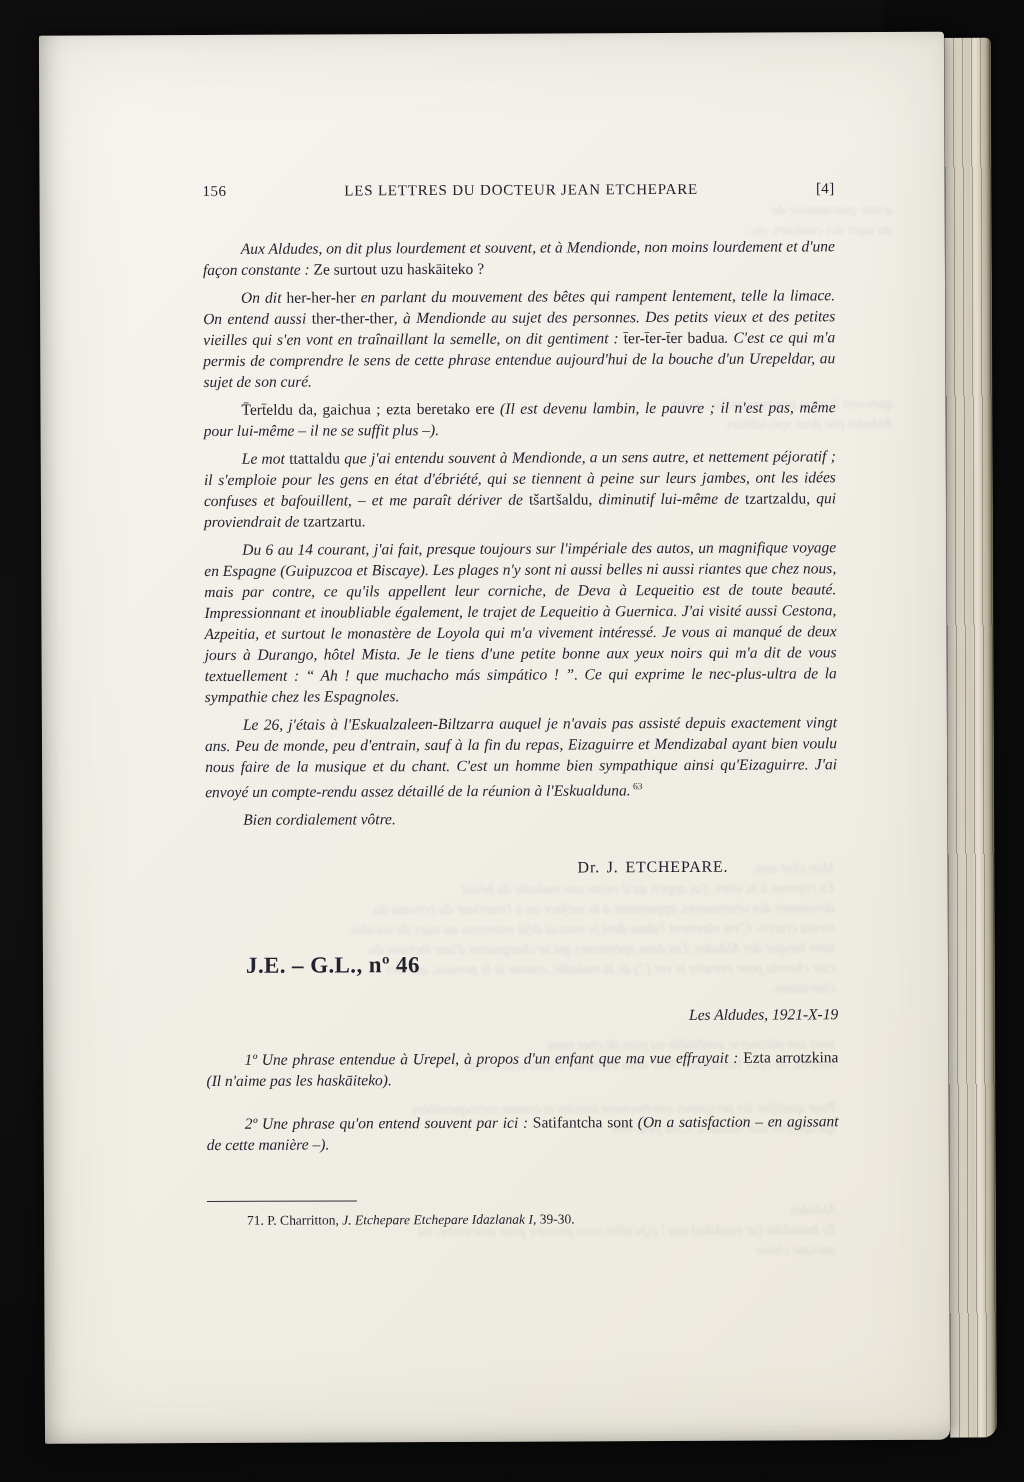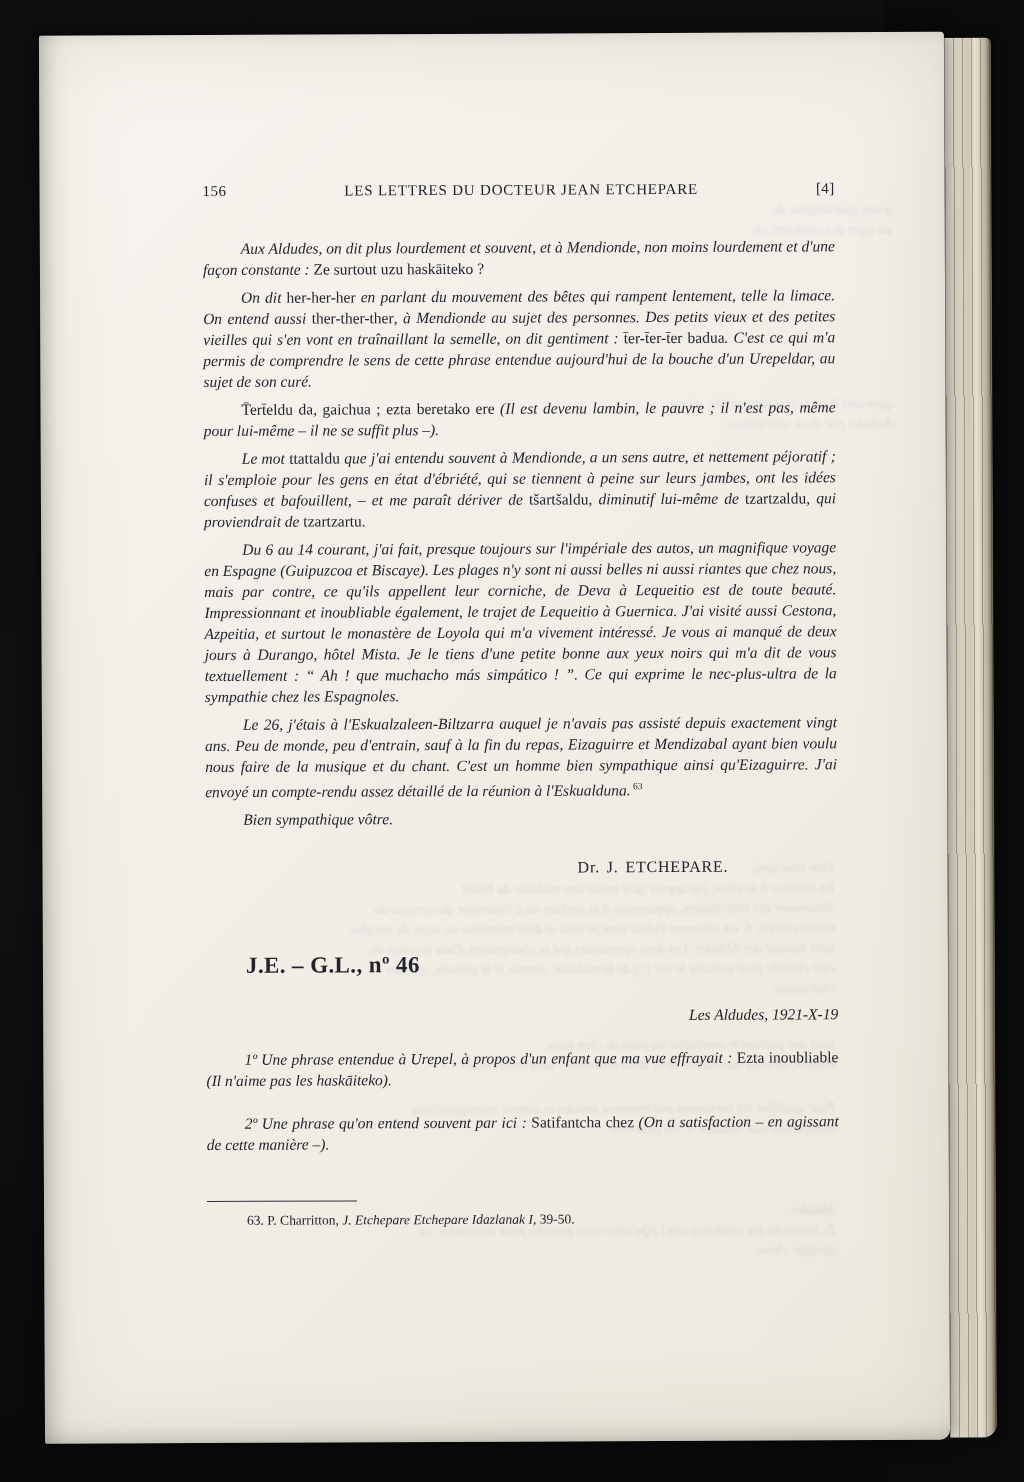--- a/index.html
+++ b/index.html
@@ -179,32 +179,32 @@
           <span class="title">LES LETTRES DU DOCTEUR JEAN ETCHEPARE</span>
           <span>[4]</span>
         </div>
 
         <p class="para"><span class="seg-italic">Aux Aldudes, on dit plus lourdement et souvent, et à Mendionde, non moins lourdement et d'une façon constante : </span><span class="seg-roman">Ze surtout uzu haskāiteko ?</span></p>
         <p class="para"><span class="seg-italic">On dit </span><span class="seg-roman">her-her-her </span><span class="seg-italic">en parlant du mouvement des bêtes qui rampent lentement, telle la limace. On entend aussi </span><span class="seg-roman">ther-ther-ther</span><span class="seg-italic">, à Mendionde au sujet des personnes. Des petits vieux et des petites vieilles qui s'en vont en traînaillant la semelle, on dit gentiment : </span><span class="seg-roman">t̄er-t̄er-t̄er badua</span><span class="seg-italic">. C'est ce qui m'a permis de comprendre le sens de cette phrase entendue aujourd'hui de la bouche d'un Urepeldar, au sujet de son curé.</span></p>
         <p class="para"><span class="seg-roman">T̄ert̄eldu da, gaichua ; ezta beretako ere </span><span class="seg-italic">(Il est devenu lambin, le pauvre ; il n'est pas, même pour lui-même – il ne se suffit plus –).</span></p>
         <p class="para"><span class="seg-italic">Le mot </span><span class="seg-roman">ttattaldu </span><span class="seg-italic">que j'ai entendu souvent à Mendionde, a un sens autre, et nettement péjoratif ; il s'emploie pour les gens en état d'ébriété, qui se tiennent à peine sur leurs jambes, ont les idées confuses et bafouillent, – et me paraît dériver de </span><span class="seg-roman">tšartšaldu</span><span class="seg-italic">, diminutif lui-même de </span><span class="seg-roman">tzartzaldu</span><span class="seg-italic">, qui proviendrait de </span><span class="seg-roman">tzartzartu</span><span class="seg-italic">.</span></p>
         <p class="para"><span class="seg-italic">Du 6 au 14 courant, j'ai fait, presque toujours sur l'impériale des autos, un magnifique voyage en Espagne (Guipuzcoa et Biscaye). Les plages n'y sont ni aussi belles ni aussi riantes que chez nous, mais par contre, ce qu'ils appellent leur corniche, de Deva à Lequeitio est de toute beauté. Impressionnant et inoubliable également, le trajet de Lequeitio à Guernica. J'ai visité aussi Cestona, Azpeitia, et surtout le monastère de Loyola qui m'a vivement intéressé. Je vous ai manqué de deux jours à Durango, hôtel Mista. Je le tiens d'une petite bonne aux yeux noirs qui m'a dit de vous textuellement : “ Ah ! que muchacho más simpático ! ”. Ce qui exprime le nec-plus-ultra de la sympathie chez les Espagnoles.</span></p>
         <p class="para"><span class="seg-italic">Le 26, j'étais à l'Eskualzaleen-Biltzarra auquel je n'avais pas assisté depuis exactement vingt ans. Peu de monde, peu d'entrain, sauf à la fin du repas, Eizaguirre et Mendizabal ayant bien voulu nous faire de la musique et du chant. C'est un homme bien sympathique ainsi qu'Eizaguirre. J'ai envoyé un compte-rendu assez détaillé de la réunion à l'Eskualduna.</span><span class="seg-sup"> 63</span></p>
-        <p class="para closing"><span class="seg-italic">Bien sympathique vôtre.</span></p>
+        <p class="para closing"><span class="seg-italic">Bien cordialement vôtre.</span></p>
 
         <div class="signature">Dr. J. ETCHEPARE.</div>
 
         <div class="section-heading">J.E. – G.L., nº 46</div>
 
         <div class="dateline">Les Aldudes, 1921-X-19</div>
 
-        <p class="para item"><span class="seg-italic">1º Une phrase entendue à Urepel, à propos d'un enfant que ma vue effrayait : </span><span class="seg-roman">Ezta inoubliable </span><span class="seg-italic">(Il n'aime pas les haskāiteko).</span></p>
-        <p class="para item"><span class="seg-italic">2º Une phrase qu'on entend souvent par ici : </span><span class="seg-roman">Satifantcha chez </span><span class="seg-italic">(On a satisfaction – en agissant de cette manière –).</span></p>
+        <p class="para item"><span class="seg-italic">1º Une phrase entendue à Urepel, à propos d'un enfant que ma vue effrayait : </span><span class="seg-roman">Ezta arrotzkina </span><span class="seg-italic">(Il n'aime pas les haskāiteko).</span></p>
+        <p class="para item"><span class="seg-italic">2º Une phrase qu'on entend souvent par ici : </span><span class="seg-roman">Satifantcha sont </span><span class="seg-italic">(On a satisfaction – en agissant de cette manière –).</span></p>
 
         <div class="footnote-block">
           <div class="footnote-rule"></div>
-          <p class="footnote"><span class="seg-roman">63. P. Charritton, </span><span class="seg-italic">J. Etchepare Etchepare Idazlanak I, </span><span class="seg-roman">39-50.</span></p>
+          <p class="footnote"><span class="seg-roman">71. P. Charritton, </span><span class="seg-italic">J. Etchepare Etchepare Idazlanak I, </span><span class="seg-roman">39-30.</span></p>
         </div>
 
       </div>
     </div>
   </div>
 </div>
 
 </body></html>

